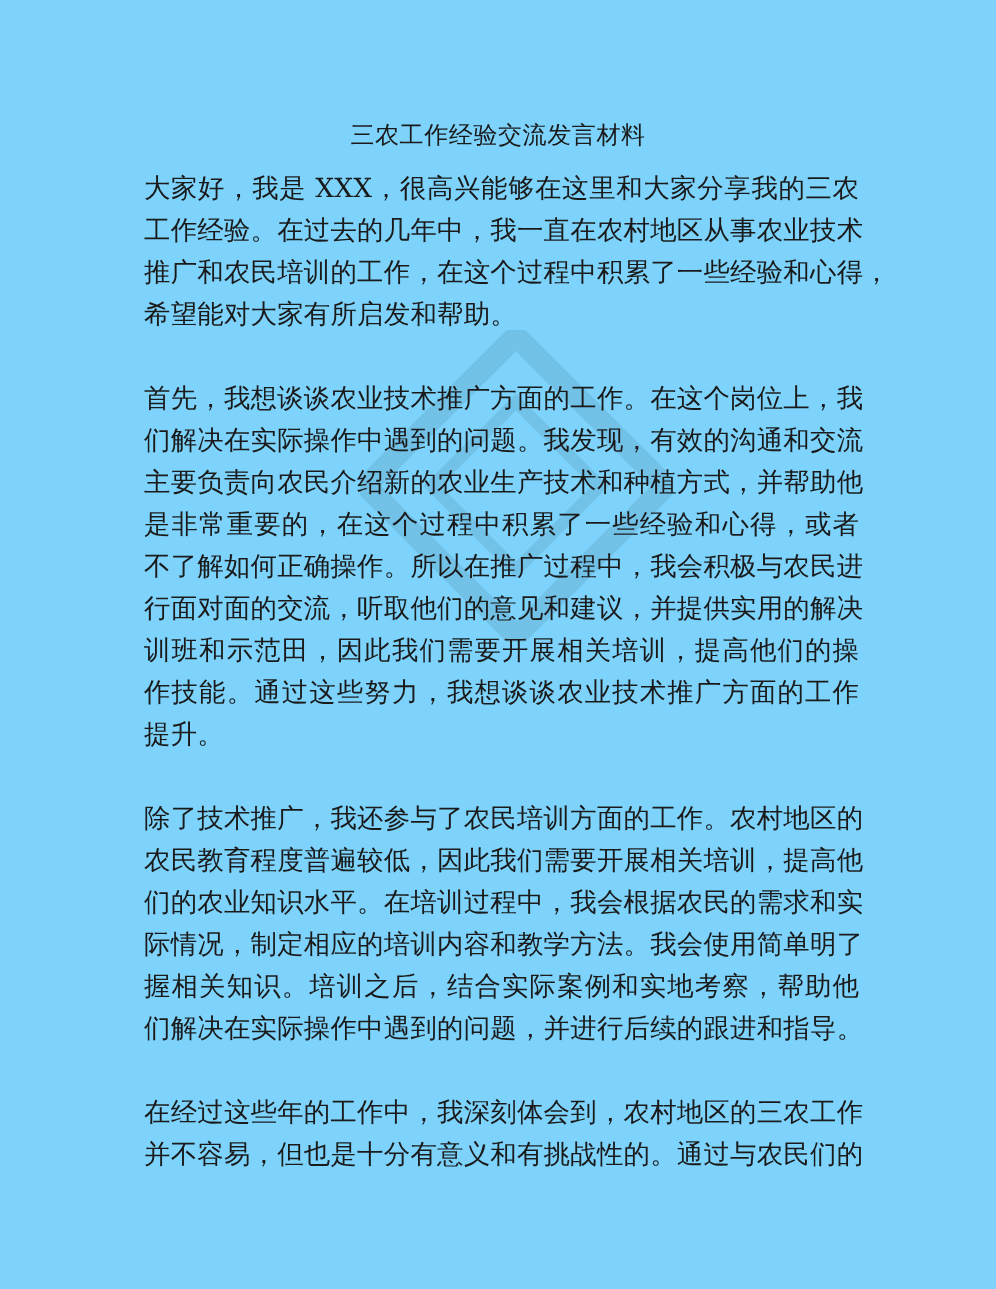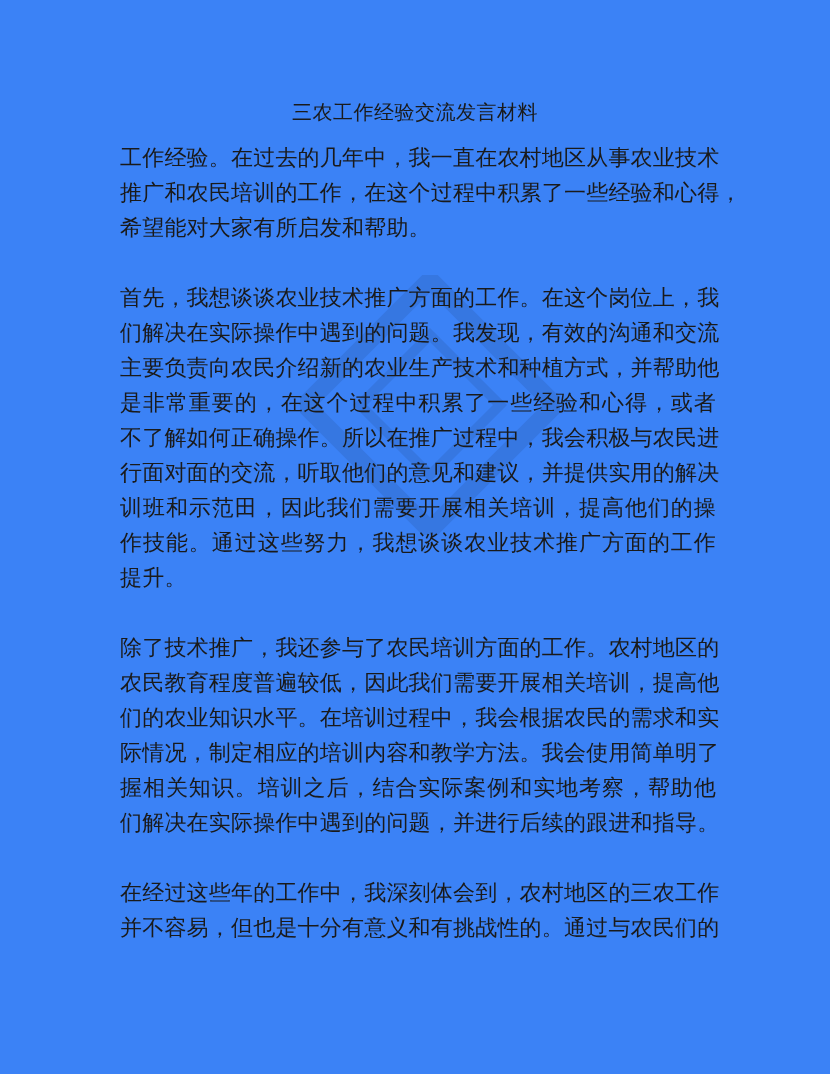--- a/index.html
+++ b/index.html
@@ -14,21 +14,21 @@
       overflow: hidden;
       font-family: "DejaVu Serif", "Liberation Serif", serif;
       color: #1a1a1a;
     }
     .page {
       position: absolute;
       left: 0;
       top: 0;
       width: 830px;
       height: 1074px;
-      background: #3b82f6;
+      background: #7dd3fc;
     }
     .watermark {
       position: absolute;
       left: 300px;
       top: 275px;
       width: 260px;
       height: 260px;
       pointer-events: none;
       opacity: 0.08;
     }
@@ -73,20 +73,21 @@
   <svg class="watermark" viewBox="0 0 260 260">
     <polygon points="130,5 255,130 130,255 5,130" fill="none" stroke="#000" stroke-width="18"></polygon>
     <polygon points="130,60 200,130 130,200 60,130" fill="none" stroke="#000" stroke-width="10"></polygon>
   </svg>
 
   <div class="title">三农工作经验交流发言材料</div>
 
   <div class="body-text">
 
     <div class="para">
+      <span class="line">大家好，我是 XXX，很高兴能够在这里和大家分享我的三农</span>
       <span class="line">工作经验。在过去的几年中，我一直在农村地区从事农业技术</span>
       <span class="line">推广和农民培训的工作，在这个过程中积累了一些经验和心得，</span>
       <span class="line last">希望能对大家有所启发和帮助。</span>
     </div>
 
     <div class="para">
       <span class="line">首先，我想谈谈农业技术推广方面的工作。在这个岗位上，我</span>
       <span class="line">们解决在实际操作中遇到的问题。我发现，有效的沟通和交流</span>
       <span class="line">主要负责向农民介绍新的农业生产技术和种植方式，并帮助他</span>
       <span class="line">是非常重要的，在这个过程中积累了一些经验和心得，或者</span>

